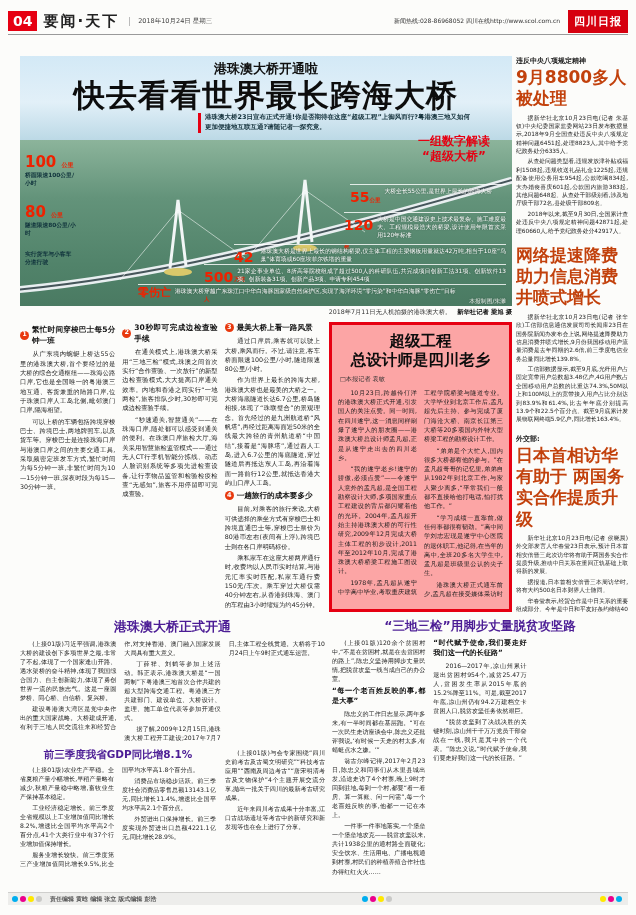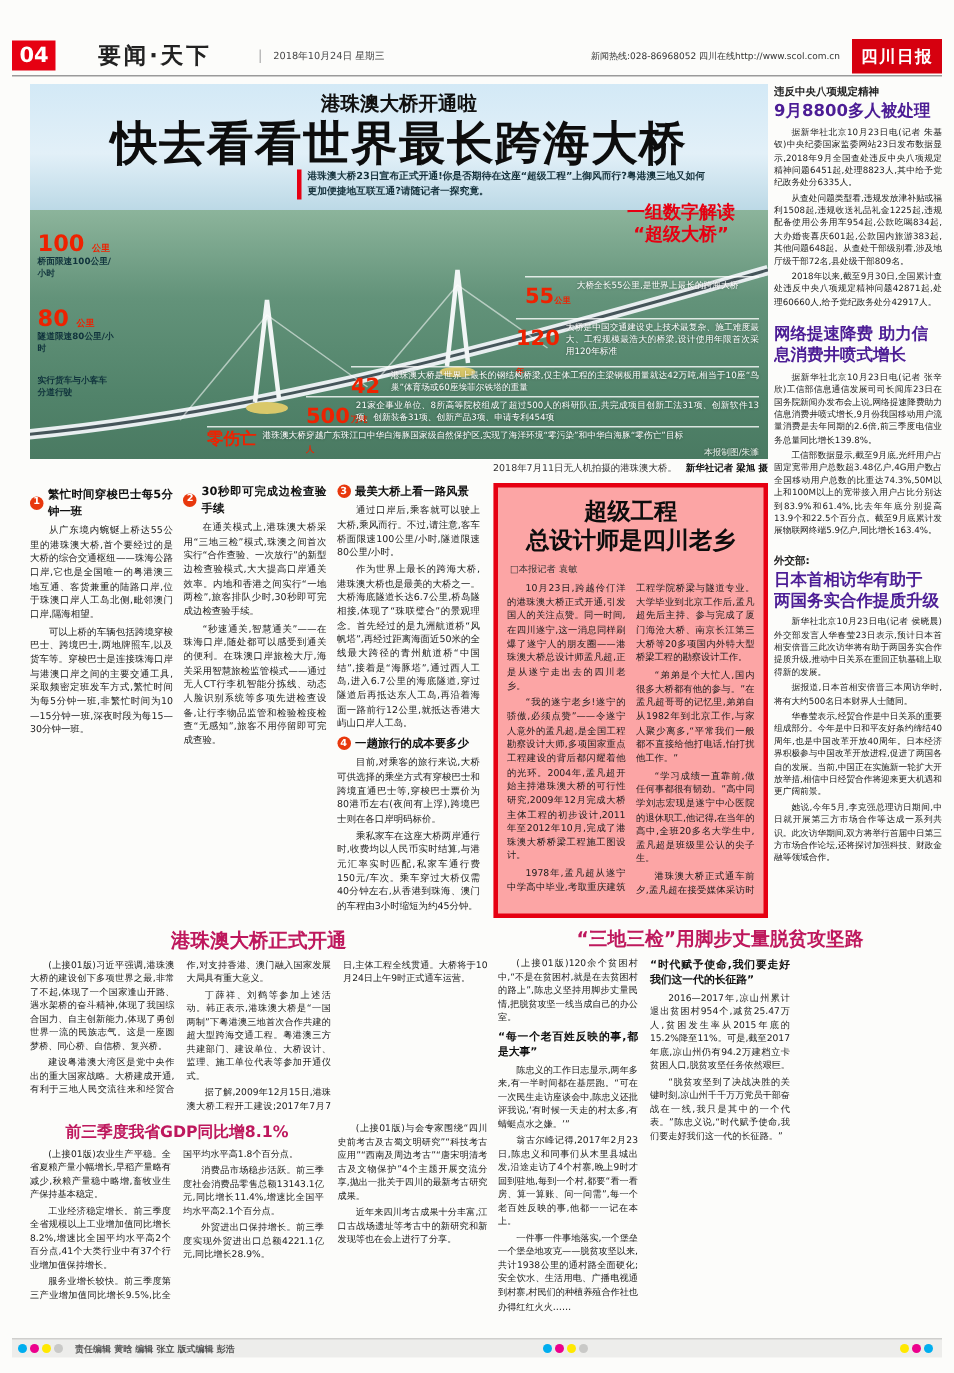--- a/index.html
+++ b/index.html
@@ -1,19 +1,19 @@
 <!DOCTYPE html>
 <html><head>
 <meta charset="utf-8">
 <style>
   html,body{margin:0;padding:0;}
   body{width:636px;height:915px;position:relative;background:#fcfcfa;
        font-family:"DejaVu Sans","Liberation Sans",sans-serif;color:#1b1b1b;overflow:hidden;}
   
-  #header{position:absolute;left:8px;top:24px;width:620px;height:26px;border-bottom:1.5px solid #9a9a9a;display:flex;align-items:center;gap:22px;}
+  #header{position:absolute;left:8px;top:8px;width:620px;height:26px;border-bottom:1.5px solid #9a9a9a;display:flex;align-items:center;}
   .pagenum{background:#e60012;color:#fff;font-weight:900;font-size:14px;padding:2px 5px;margin-right:6px;}
   .section-title{font-size:15px;font-weight:900;letter-spacing:2px;color:#222;}
   .issue-date{font-size:6.5px;color:#444;margin-left:10px;border-left:1px solid #bbb;padding-left:8px;}
   .header-right{margin-left:auto;display:flex;align-items:center;gap:8px;}
   .hotline{font-size:6px;color:#333;}
   .masthead{background:#d6000f;color:#fff;font-weight:900;font-size:11px;padding:4px 6px;letter-spacing:1px;font-family:Liberation Serif, serif;}
   
   #feature{position:absolute;left:20px;top:56px;width:492px;height:250px;overflow:hidden;}
   .sky{position:absolute;left:0;top:0;right:0;height:84px;background:linear-gradient(180deg,#d3e9f6 0%,#e2f0f8 55%,#bcd9e6 100%);}
   .sea{position:absolute;left:0;top:84px;right:0;height:166px;background:linear-gradient(180deg,#8cb49b 0%,#63937a 35%,#51836a 75%,#4a7a62 100%);}
@@ -43,25 +43,25 @@
   .cnum{flex:none;width:9px;height:9px;border-radius:50%;background:#e8380d;color:#fff;font-size:6.5px;font-weight:900;display:inline-flex;align-items:center;justify-content:center;}
   #guide p.para,#redbox p.para{margin:0 0 2px;text-indent:2em;}
   #redbox{flex:1;border:3px solid #e60012;padding:7px 6px;overflow:hidden;background:#fca5a5;}
   .rb-title{text-align:center;font-size:15.5px;font-weight:900;line-height:1.25;color:#0d0d0d;margin-bottom:4px;}
   .rb-byline{font-size:6.2px;color:#333;margin:0 0 4px 2px;}
   .rb-body{column-count:2;column-gap:7px;column-fill:auto;height:212px;overflow:hidden;font-size:6.2px;line-height:1.5;text-align:justify;}
   
   #sidebar{position:absolute;left:516px;top:56px;width:112px;height:556px;overflow:hidden;}
   .sb-art{margin-bottom:10px;}
   .sb-kicker{font-size:7px;font-weight:700;color:#222;margin-bottom:1px;}
-  .sb-head{font-size:11px;font-weight:900;line-height:1.25;color:#4c1d95;margin-bottom:4px;}
+  .sb-head{font-size:17px;font-weight:900;line-height:1.25;color:#c2410c;margin-bottom:4px;}
   .sb-body{font-size:5.8px;line-height:1.45;text-align:justify;}
   .sb-body p.para{margin:0 0 2px;text-indent:2em;}
   
-  .bb-head{ text-align:center;font-weight:900;color:#be185d;}
+  .bb-head{ text-align:center;font-weight:900;color:#4c1d95;}
   #bottom-left-top{position:absolute;left:20px;top:618px;width:305px;height:126px;overflow:hidden;}
   #bottom-left-top .bb-head{font-size:13px;margin-bottom:3px;}
   .cols3{column-count:3;column-gap:8px;column-fill:auto;overflow:hidden;font-size:6.1px;line-height:1.48;text-align:justify;}
   #bottom-left-top .cols3{height:104px;}
   .cols3 p.para,.cols2 p.para,.cols1 p.para{margin:0 0 2px;text-indent:2em;}
   #bottom-right{position:absolute;left:332px;top:618px;width:296px;height:266px;overflow:hidden;}
   #bottom-right .bb-head{font-size:12.5px;margin-bottom:3px;}
   #bottom-right .cols3{height:244px;}
   .subhead{font-size:7.2px;font-weight:900;color:#111;margin:3px 0;line-height:1.4;}
   #bottom-left-bottom{position:absolute;left:20px;top:748px;width:305px;height:136px;display:flex;gap:9px;overflow:hidden;}

